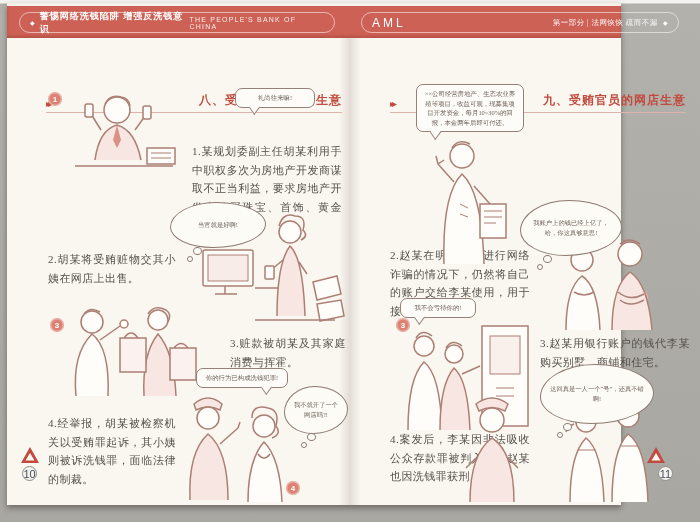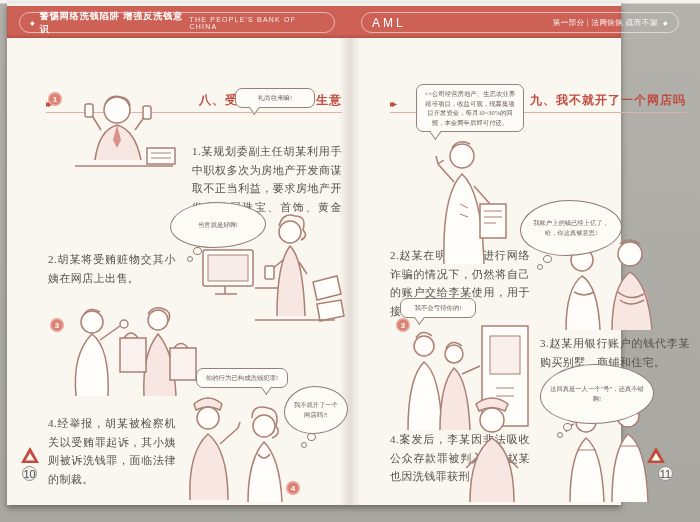--- a/index.html
+++ b/index.html
@@ -138,20 +138,21 @@
           <path d="M18 92 Q14 50 34 30 Q52 44 50 92" fill="#fffdf9"></path>
           <path d="M42 36 L62 22"></path>
           <circle cx="66" cy="20" r="4" fill="#fffdf9"></circle>
           <circle cx="100" cy="16" r="10" fill="#fffdf9"></circle>
           <path d="M90 10 Q96 0 108 6 Q114 10 110 18"></path>
           <path d="M86 92 Q84 50 100 30 Q116 48 118 92" fill="#f7e6e1"></path>
           <path d="M62 34 h26 v34 h-26 Z M66 34 q7 -10 14 0" fill="#fbf2ef"></path>
           <path d="M112 44 h26 v32 h-26 Z M116 44 q7 -9 14 0" fill="#fbf2ef"></path>
         </svg>
       </div>
+      <div class="step" style="left:223px; top:296px; width:116px;">3.赃款被胡某及其家庭消费与挥霍。</div>
 
       <div class="speech tail-right" style="left:189px; top:330px; width:92px;">你的行为已构成洗钱犯罪!</div>
       <div class="thought" style="left:277px; top:348px; width:64px; height:48px;">我不就开了一个网店吗?!</div>
       <div class="sketch" style="left:161px; top:344px;">
         <svg width="132" height="124" viewBox="0 0 132 124" fill="none" stroke="#ab7f74" stroke-width="1.5">
           <path d="M26 22 q14 -12 28 0 l-2 6 q-12 -6 -24 0 Z" fill="#f7e6e1"></path>
           <circle cx="40" cy="36" r="11" fill="#fffdf9"></circle>
           <path d="M22 118 Q20 70 40 52 Q60 68 60 118" fill="#f7e6e1"></path>
           <path d="M52 62 L70 46 M70 46 l2 -6"></path>
           <circle cx="96" cy="44" r="11" fill="#fffdf9"></circle>
@@ -166,21 +167,21 @@
       <div class="logo" style="left:13px; top:408px;">
         <svg width="20" height="18" viewBox="0 0 20 18">
           <path d="M10 1 L19 17 H1 Z" fill="#c34a3e"></path>
           <path d="M10 7 L14.5 14.5 H5.5 Z" fill="#faf7f1"></path>
         </svg>
       </div>
       <div class="pagenum" style="left:15px; top:428px;">10</div>
 
       <div class="section-head" style="left:383px; top:54px; width:296px;">
         <span class="arrows">▸▸</span>
-        <span class="ptitle">九、我不就开了一个网店吗</span>
+        <span class="ptitle">九、受贿官员的网店生意</span>
       </div>
 
       <div class="speech" style="left:409px; top:46px; width:108px;">××公司经营房地产、生态农业养殖等项目，收益可观，现募集项目开发资金，每月10~30%的回报，本金两年后即可付还。</div>
       <div class="sketch" style="left:413px; top:96px;">
         <svg width="95" height="140" viewBox="0 0 95 140" fill="none" stroke="#ab7f74" stroke-width="1.5">
           <circle cx="42" cy="22" r="12" fill="#fffdf9"></circle>
           <path d="M32 14 Q38 4 50 10"></path>
           <path d="M24 130 Q22 60 42 40 Q62 58 64 130" fill="#fffdf9"></path>
           <path d="M34 48 L18 30 M18 30 l-2 -8 M18 30 l6 -4"></path>
           <path d="M54 52 L70 70"></path>

